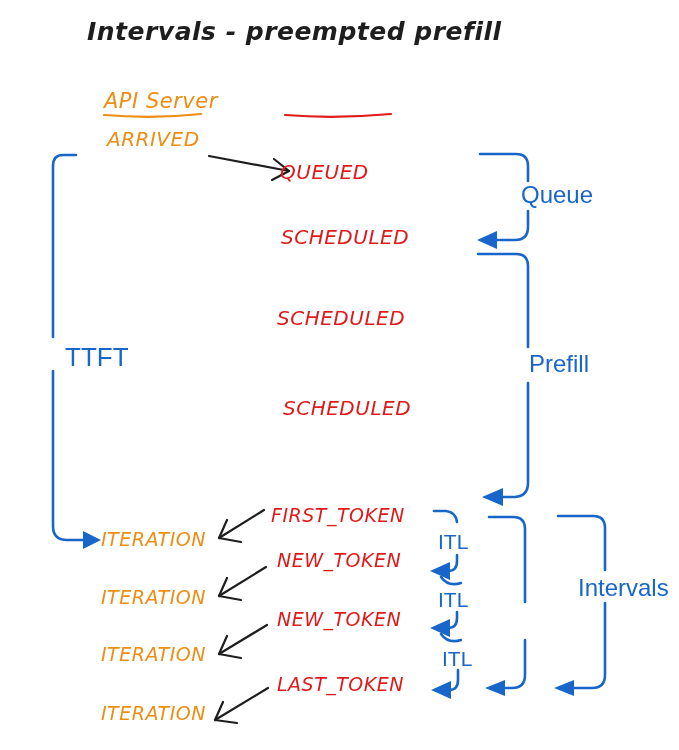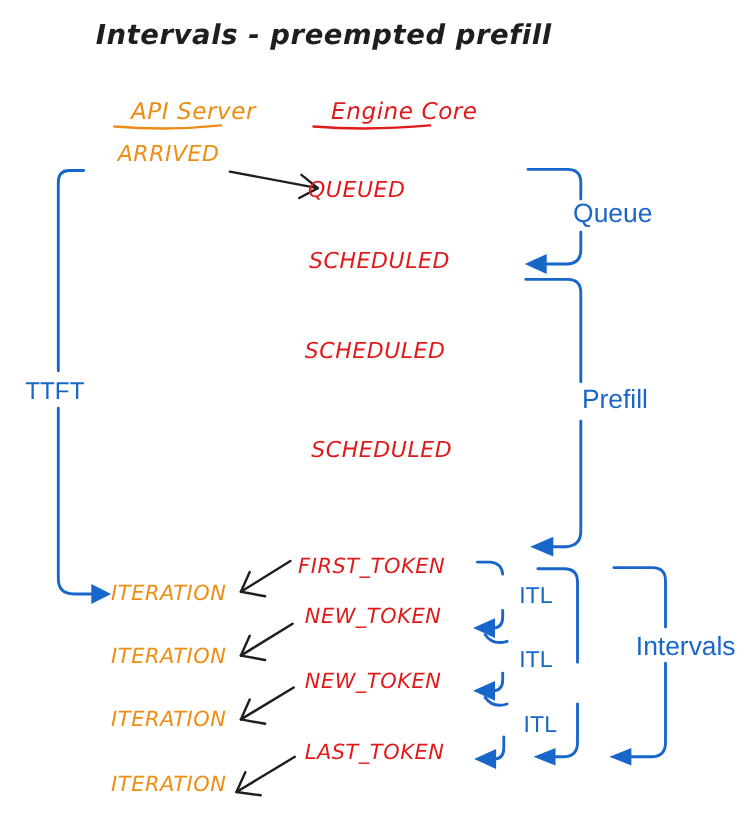--- a/index.html
+++ b/index.html
@@ -12,26 +12,26 @@
   }
   svg.strokes{position:absolute;left:0;top:0;width:679px;height:750px;}
   .bl{stroke:var(--blue);stroke-width:2.6;fill:none;stroke-linecap:round;stroke-linejoin:round}
   .blf{fill:var(--blue);stroke:none}
   .bk{stroke:var(--ink);stroke-width:2.2;fill:none;stroke-linecap:round;stroke-linejoin:round}
   .ul-o{stroke:var(--orange);stroke-width:2.2;fill:none;stroke-linecap:round}
   .ul-r{stroke:var(--red);stroke-width:2.2;fill:none;stroke-linecap:round}
   .lbl{position:absolute;white-space:nowrap;line-height:1.05;}
   .hand{font-style:italic;letter-spacing:.5px;font-family:"DejaVu Sans",sans-serif;}
   .title{font-size:25px;font-weight:bold;color:var(--ink);}
-  .colhead{font-size:21px;margin-left:15px;}
+  .colhead{font-size:21px;}
   .evt{font-size:20px;}
   .evt-s{font-size:19px;}
   .orange{color:var(--orange)} .red{color:var(--red)}
   .clean{font-family:"Liberation Sans",sans-serif;color:var(--blue);font-weight:400;}
-  .iv-lg{font-size:24px;margin-left:32px;} .iv-md{font-size:22px;} .iv-sm{font-size:21px;margin-left:34px;}
+  .iv-lg{font-size:24px;margin-left:32px;} .iv-md{font-size:26px;margin-left:42px;} .iv-sm{font-size:21px;}
 </style>
 </head>
 <body>
 
 <div class="canvas">
 
   <svg class="strokes" viewBox="0 0 679 750" xmlns="http://www.w3.org/2000/svg">
 
     <path class="ul-o" d="M 104 115 Q 154 119 201 114"></path>
     <path class="ul-r" d="M 285 115 Q 335 119 391 114"></path>
@@ -103,21 +103,20 @@
     </g>
     <g>
       <path class="bk" d="M 268 688 L 215 720"></path>
       <path class="bk" d="M 215 720 L 223 702 M 215 720 L 237 723"></path>
     </g>
   </svg>
 
   <div class="lbl hand title" style="left:87px;top:19px">Intervals - preempted prefill</div>
 
   <div class="lbl hand colhead orange" style="left:104px;top:90px">API Server</div>
-  <div class="lbl hand colhead red" style="left:286px;top:90px">Engine Core</div>
 
   <div class="lbl hand evt orange" style="left:107px;top:129px">ARRIVED</div>
   <div class="lbl hand evt-s orange" style="left:101px;top:530px">ITERATION</div>
   <div class="lbl hand evt-s orange" style="left:101px;top:588px">ITERATION</div>
   <div class="lbl hand evt-s orange" style="left:101px;top:645px">ITERATION</div>
   <div class="lbl hand evt-s orange" style="left:101px;top:704px">ITERATION</div>
 
   <div class="lbl hand evt red" style="left:280px;top:162px">QUEUED</div>
   <div class="lbl hand evt red" style="left:281px;top:227px">SCHEDULED</div>
   <div class="lbl hand evt red" style="left:277px;top:308px">SCHEDULED</div>

